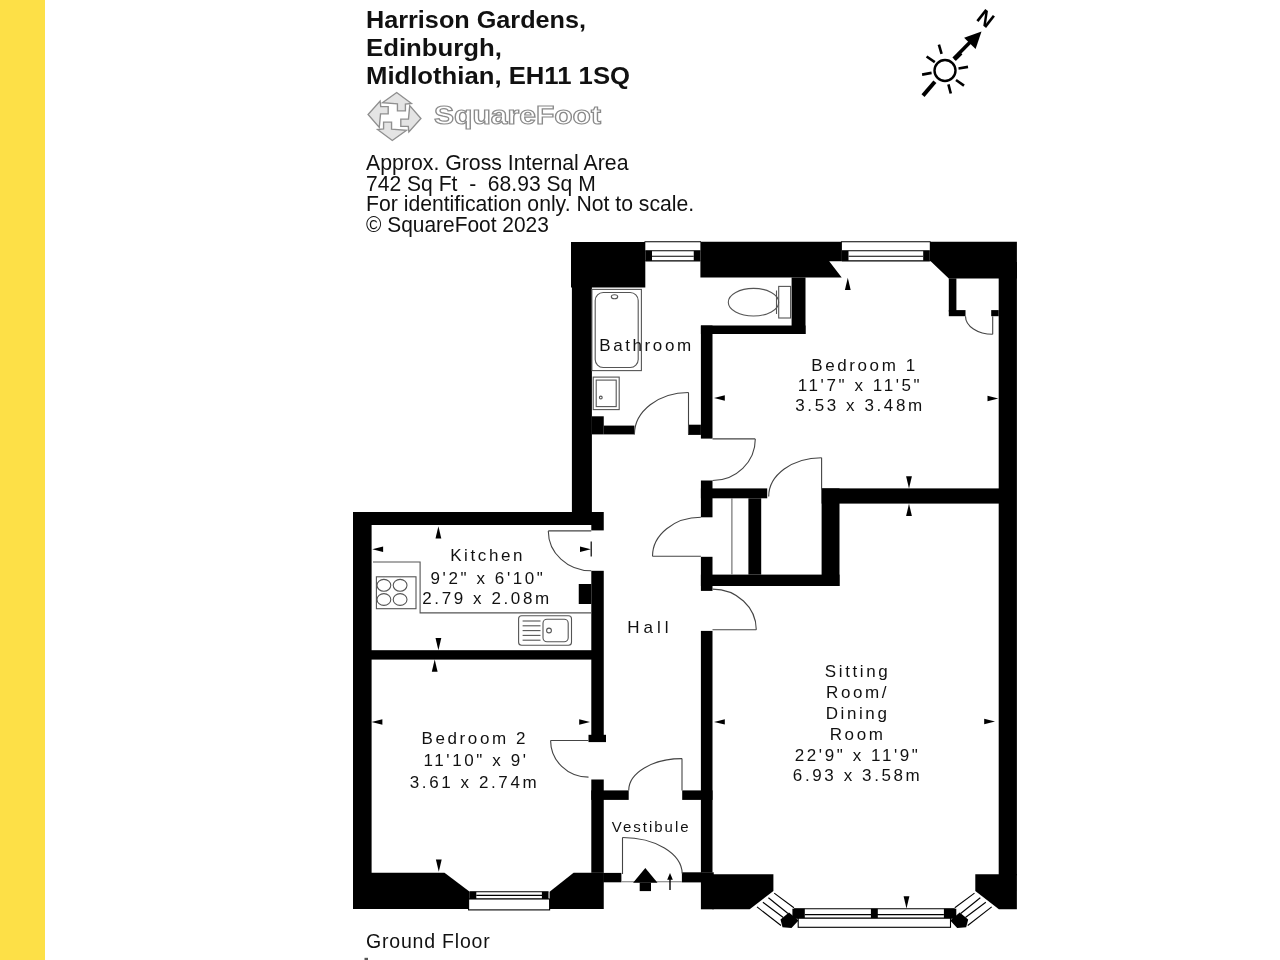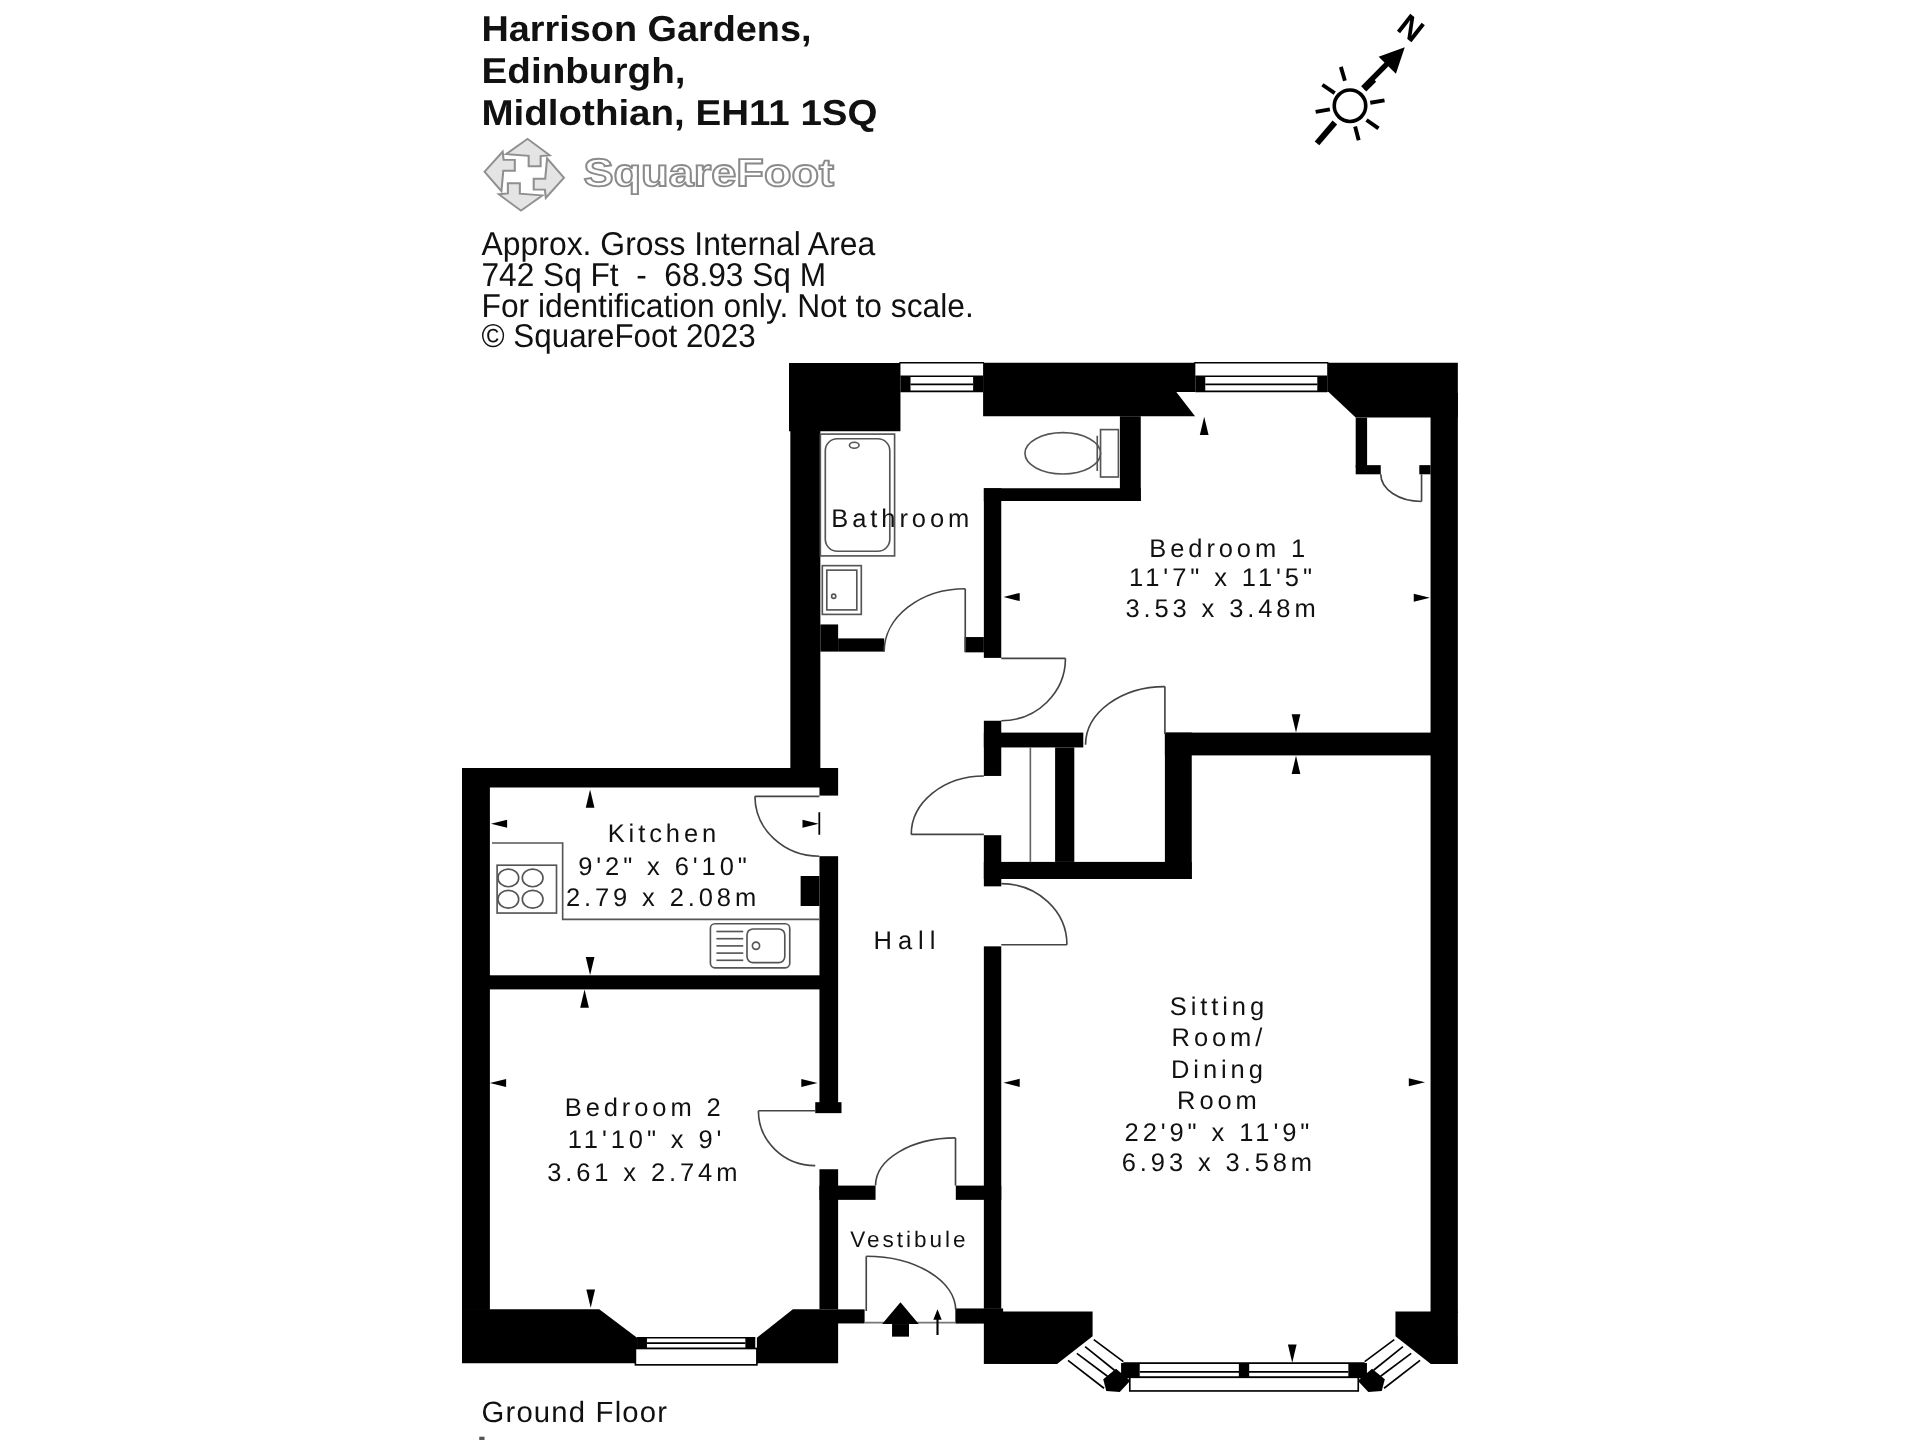--- a/index.html
+++ b/index.html
@@ -1,16 +1,16 @@
 <!DOCTYPE html>
 <html><head>
 <meta charset="utf-8">
 <style>
   html,body{margin:0;padding:0;background:#fff;}
-  #page{position:relative;width:1236px;height:960px;background:#fde047;overflow:hidden;}
+  #page{position:relative;width:1236px;height:960px;background:#fde047;overflow:hidden;padding-left:45px;}
   svg{display:block;}
   text{font-family:"Liberation Sans",sans-serif;}
 </style>
 </head>
 <body>
 <div id="page">
 <svg width="1280" height="960" viewBox="0 0 1280 960" xmlns="http://www.w3.org/2000/svg">
 <rect x="0" y="0" width="1280" height="960" fill="#ffffff"></rect>
 
 <g fill="#111111" font-weight="bold" font-size="24px">

